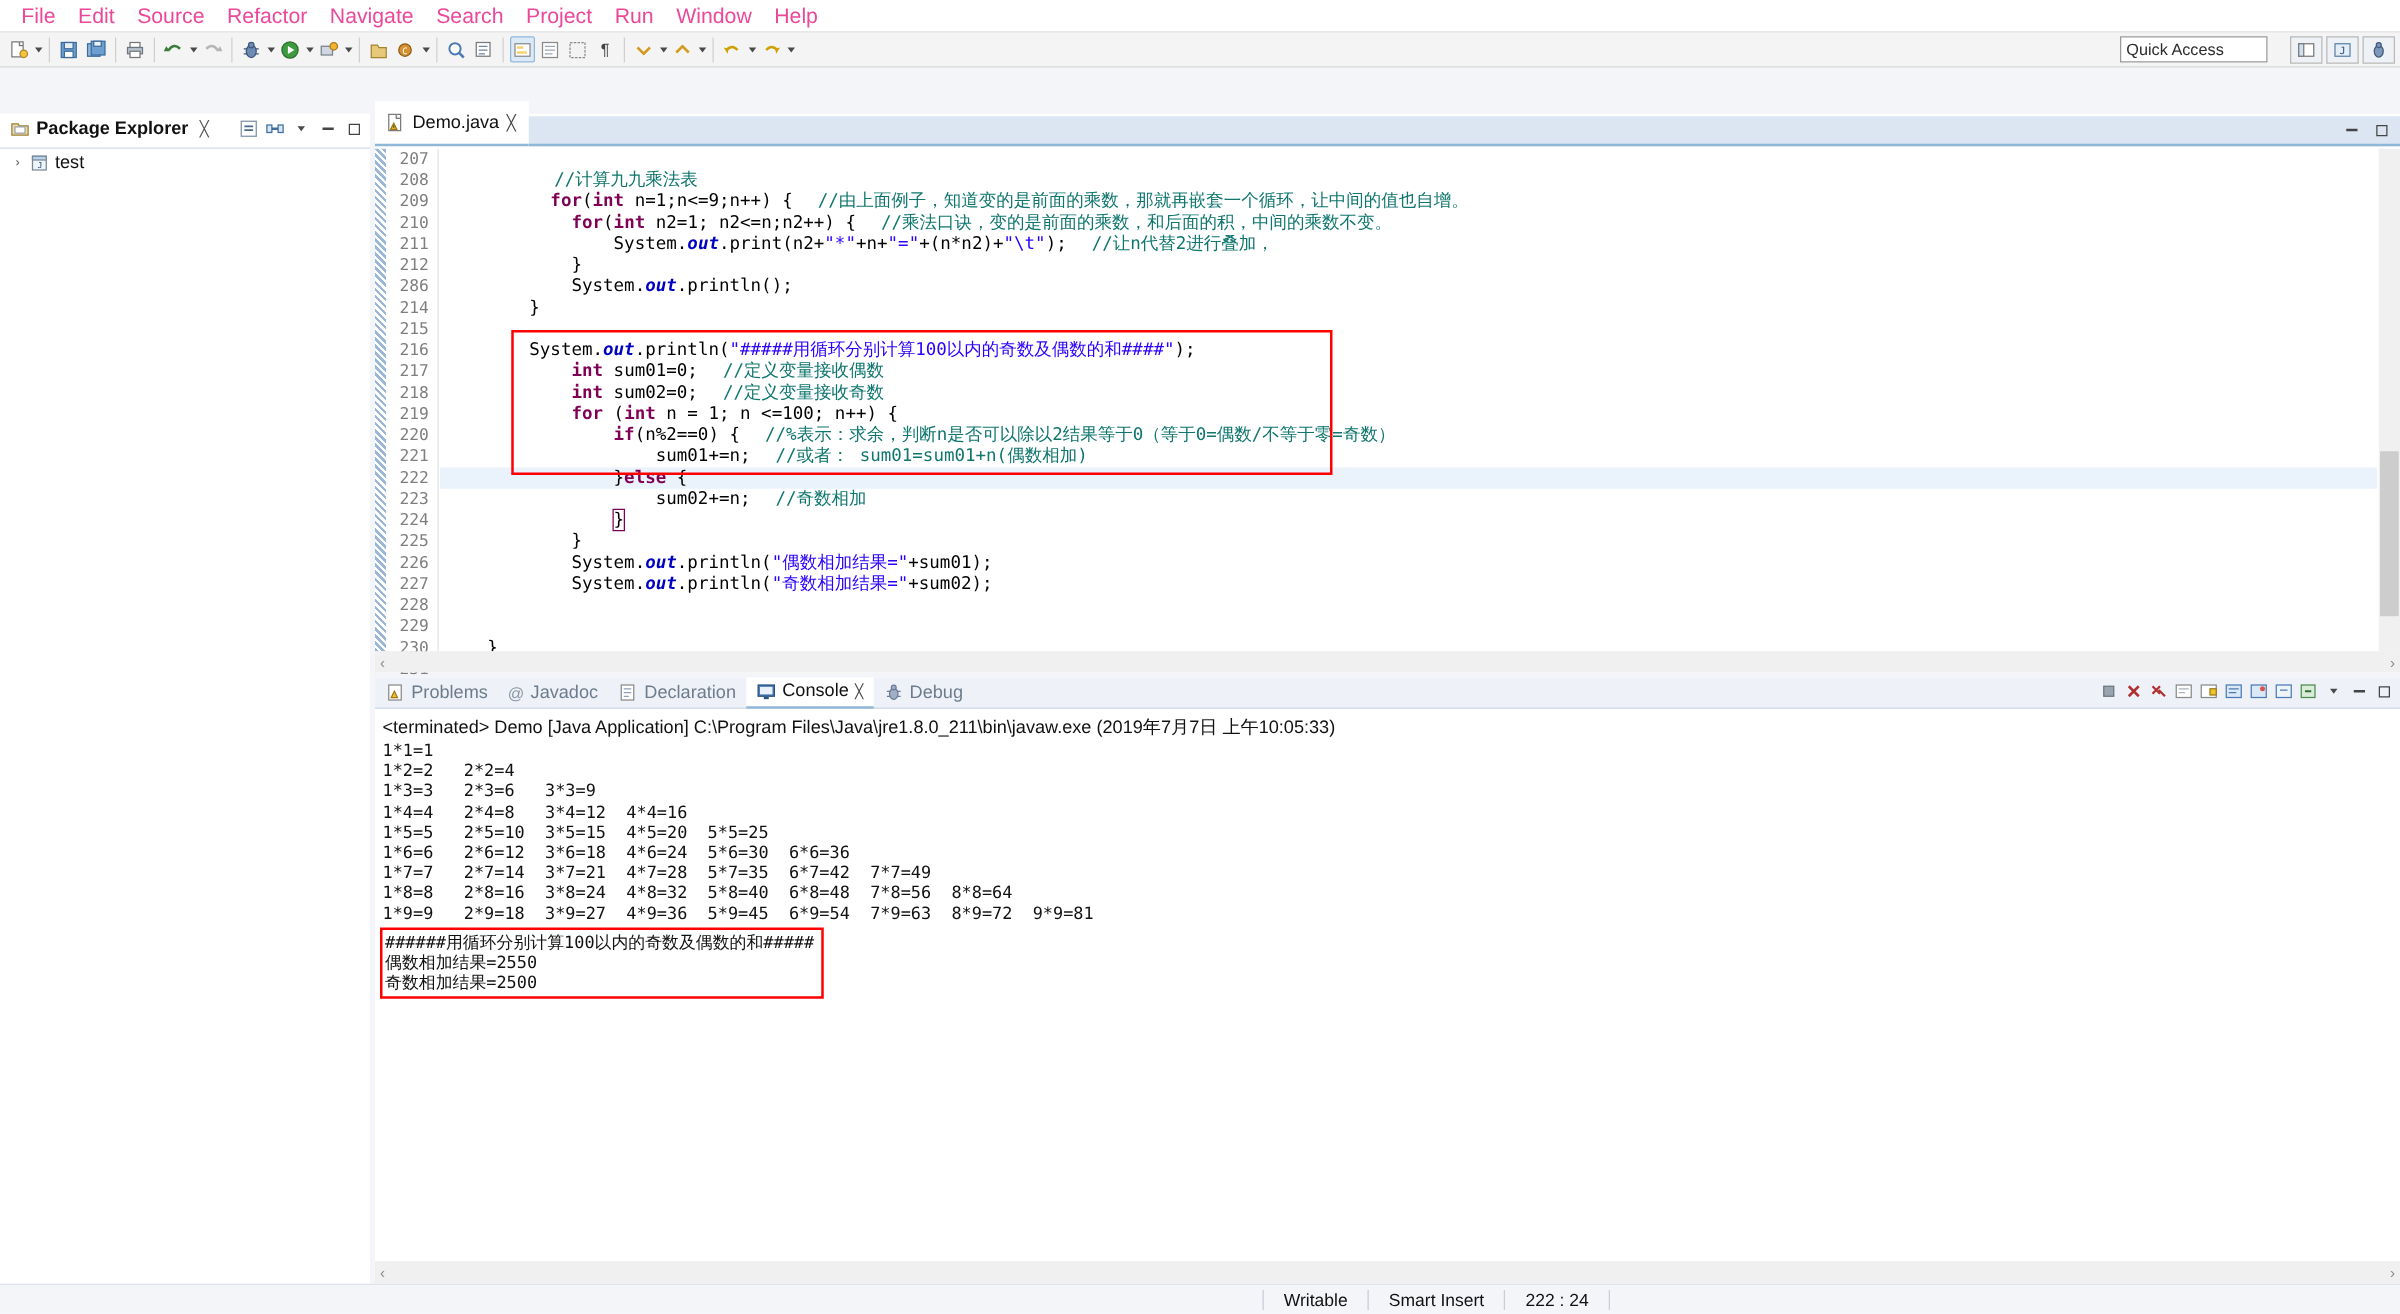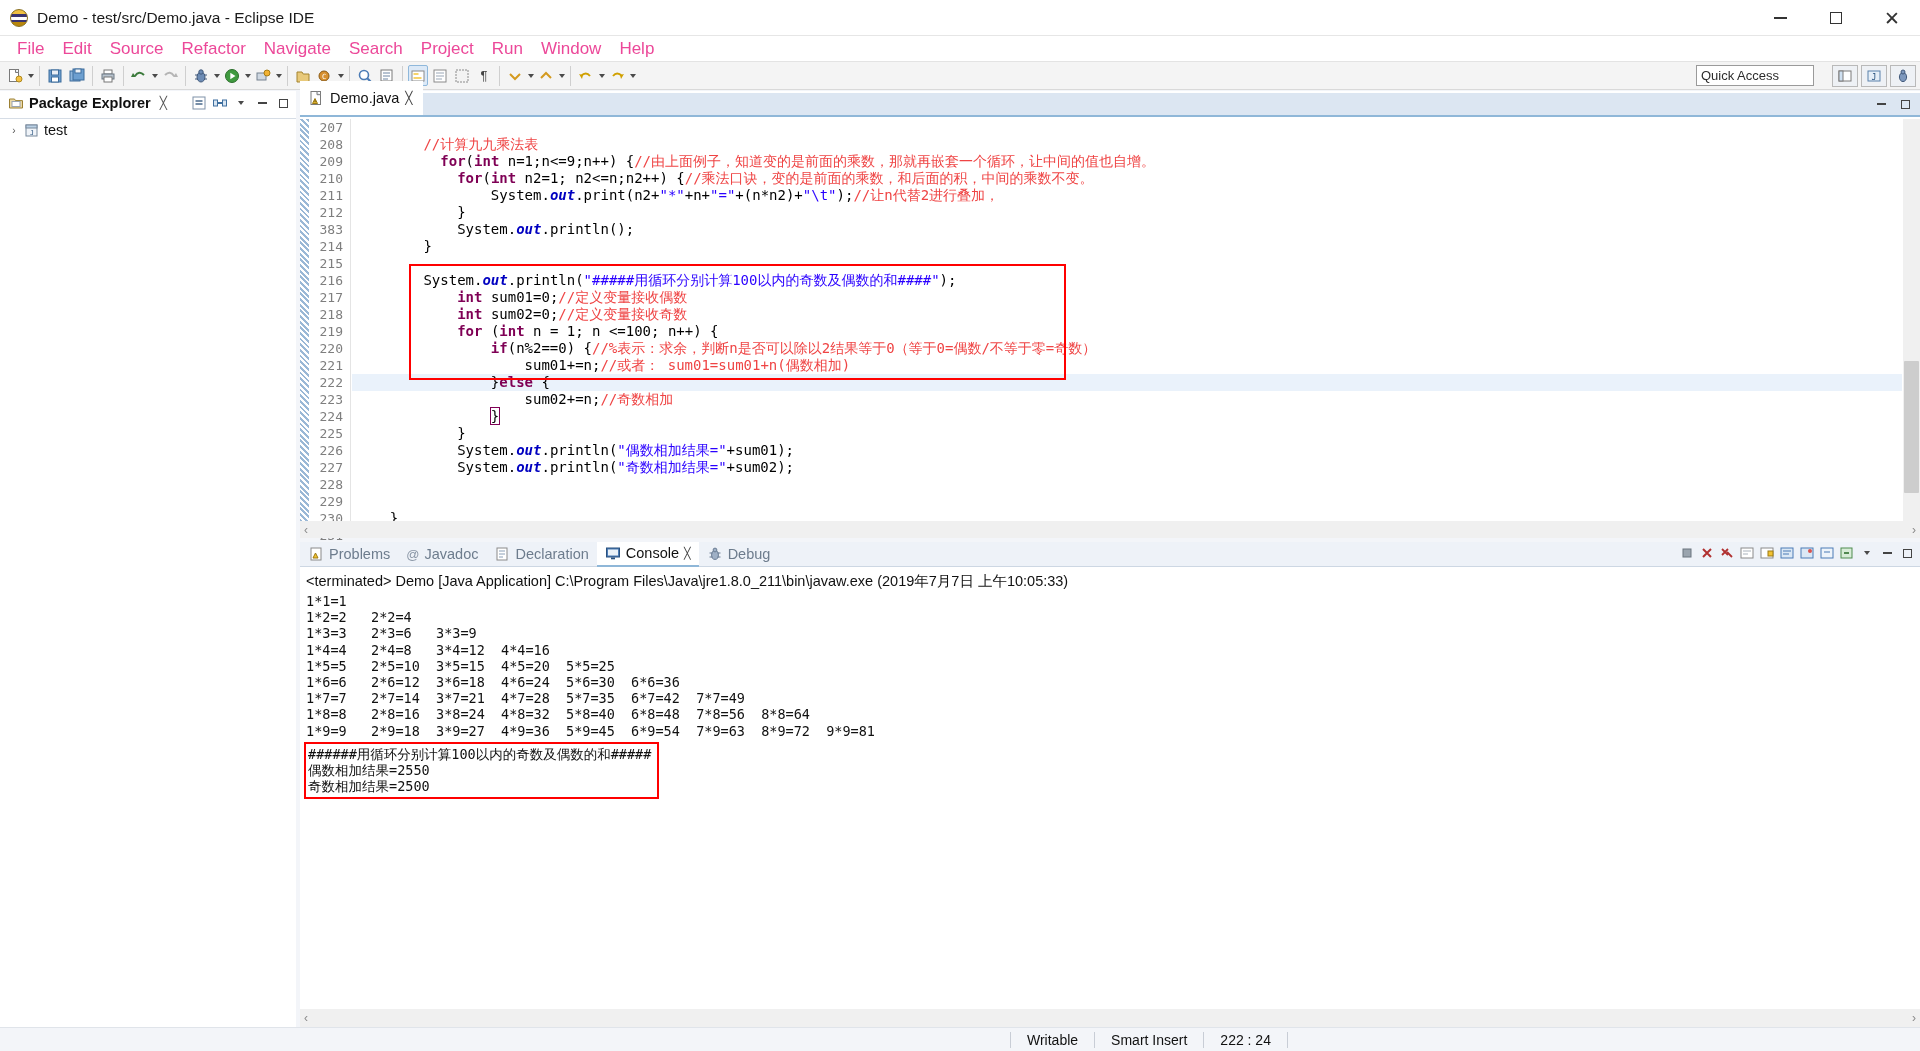--- a/index.html
+++ b/index.html
@@ -91,21 +91,21 @@
   }
   .gline { height:17px; line-height:17px; text-align:right; padding-right:7px;
            font-family:"DejaVu Sans Mono", monospace; font-size:13px; color:#7e7e7e; }
   .code-area {
     position:absolute; left:52px; top:0; right:18px; bottom:17px; overflow:hidden;
     font-family:"DejaVu Sans Mono", monospace; font-size:14px; white-space:pre;
   }
   .cl { height:17px; line-height:17px; padding-left:4px; color:#000; }
   .cl.hl { background:#eaf2fb; }
   .kw { color:#7f0055; font-weight:bold; }
-  .cm { color:#ef4444; }
+  .cm { color:#0f766e;margin-left:20px; }
   .st { color:#2a00ff; }
   .fld { color:#0000c0; font-style:italic; font-weight:bold; }
   .brmatch { background:#fff; outline:1px solid #7f0055; }
   .red-box {
     position:absolute; border:2px solid #ff0000; pointer-events:none;
   }
   .v-scroll-ed { position:absolute; right:0; top:0; width:17px; bottom:17px; background:#f0f0f0; }
   .v-thumb { position:absolute; right:1px; width:15px; background:#cdcdcd; border-radius:1px; }
   .h-scroll { position:absolute; left:0; right:0; bottom:0; height:17px; background:#f0f0f0;
               display:flex; align-items:center; justify-content:space-between; padding:0 4px; color:#8a8a8a; font-size:12px; }
@@ -129,35 +129,20 @@
     display:flex; align-items:center; font-size:14px; color:#111; border-top:1px solid #e0e4ea;
   }
   .sb-sep { width:1px; height:16px; background:#c8cdd6; margin:0 10px; }
   .sb-cell { padding:0 6px; }
 </style>
 </head>
 <body>
 
 <div class="app">
 
-  <div class="titlebar">
-    <div class="title-icon"></div>
-    <div class="title-text">Demo - test/src/Demo.java - Eclipse IDE</div>
-    <div class="win-btns">
-      <div class="win-btn">
-          <div class="glyph-min"></div>
-        </div>
-      <div class="win-btn">
-          <div class="glyph-max"></div>
-        </div>
-      <div class="win-btn close">
-          <span class="glyph-close">✕</span>
-        </div>
-    </div>
-  </div>
 
   <div class="menubar" id="menubar">
       <div class="menu-item">File</div>
       <div class="menu-item">Edit</div>
       <div class="menu-item">Source</div>
       <div class="menu-item">Refactor</div>
       <div class="menu-item">Navigate</div>
       <div class="menu-item">Search</div>
       <div class="menu-item">Project</div>
       <div class="menu-item">Run</div>
@@ -432,21 +417,21 @@
 
       <div class="editor-body">
         <div class="ruler-left"></div>
         <div class="gutter" id="gutter">
             <div class="gline">207</div>
             <div class="gline">208</div>
             <div class="gline">209</div>
             <div class="gline">210</div>
             <div class="gline">211</div>
             <div class="gline">212</div>
-            <div class="gline">383</div>
+            <div class="gline">286</div>
             <div class="gline">214</div>
             <div class="gline">215</div>
             <div class="gline">216</div>
             <div class="gline">217</div>
             <div class="gline">218</div>
             <div class="gline">219</div>
             <div class="gline">220</div>
             <div class="gline">221</div>
             <div class="gline">222</div>
             <div class="gline">223</div>

